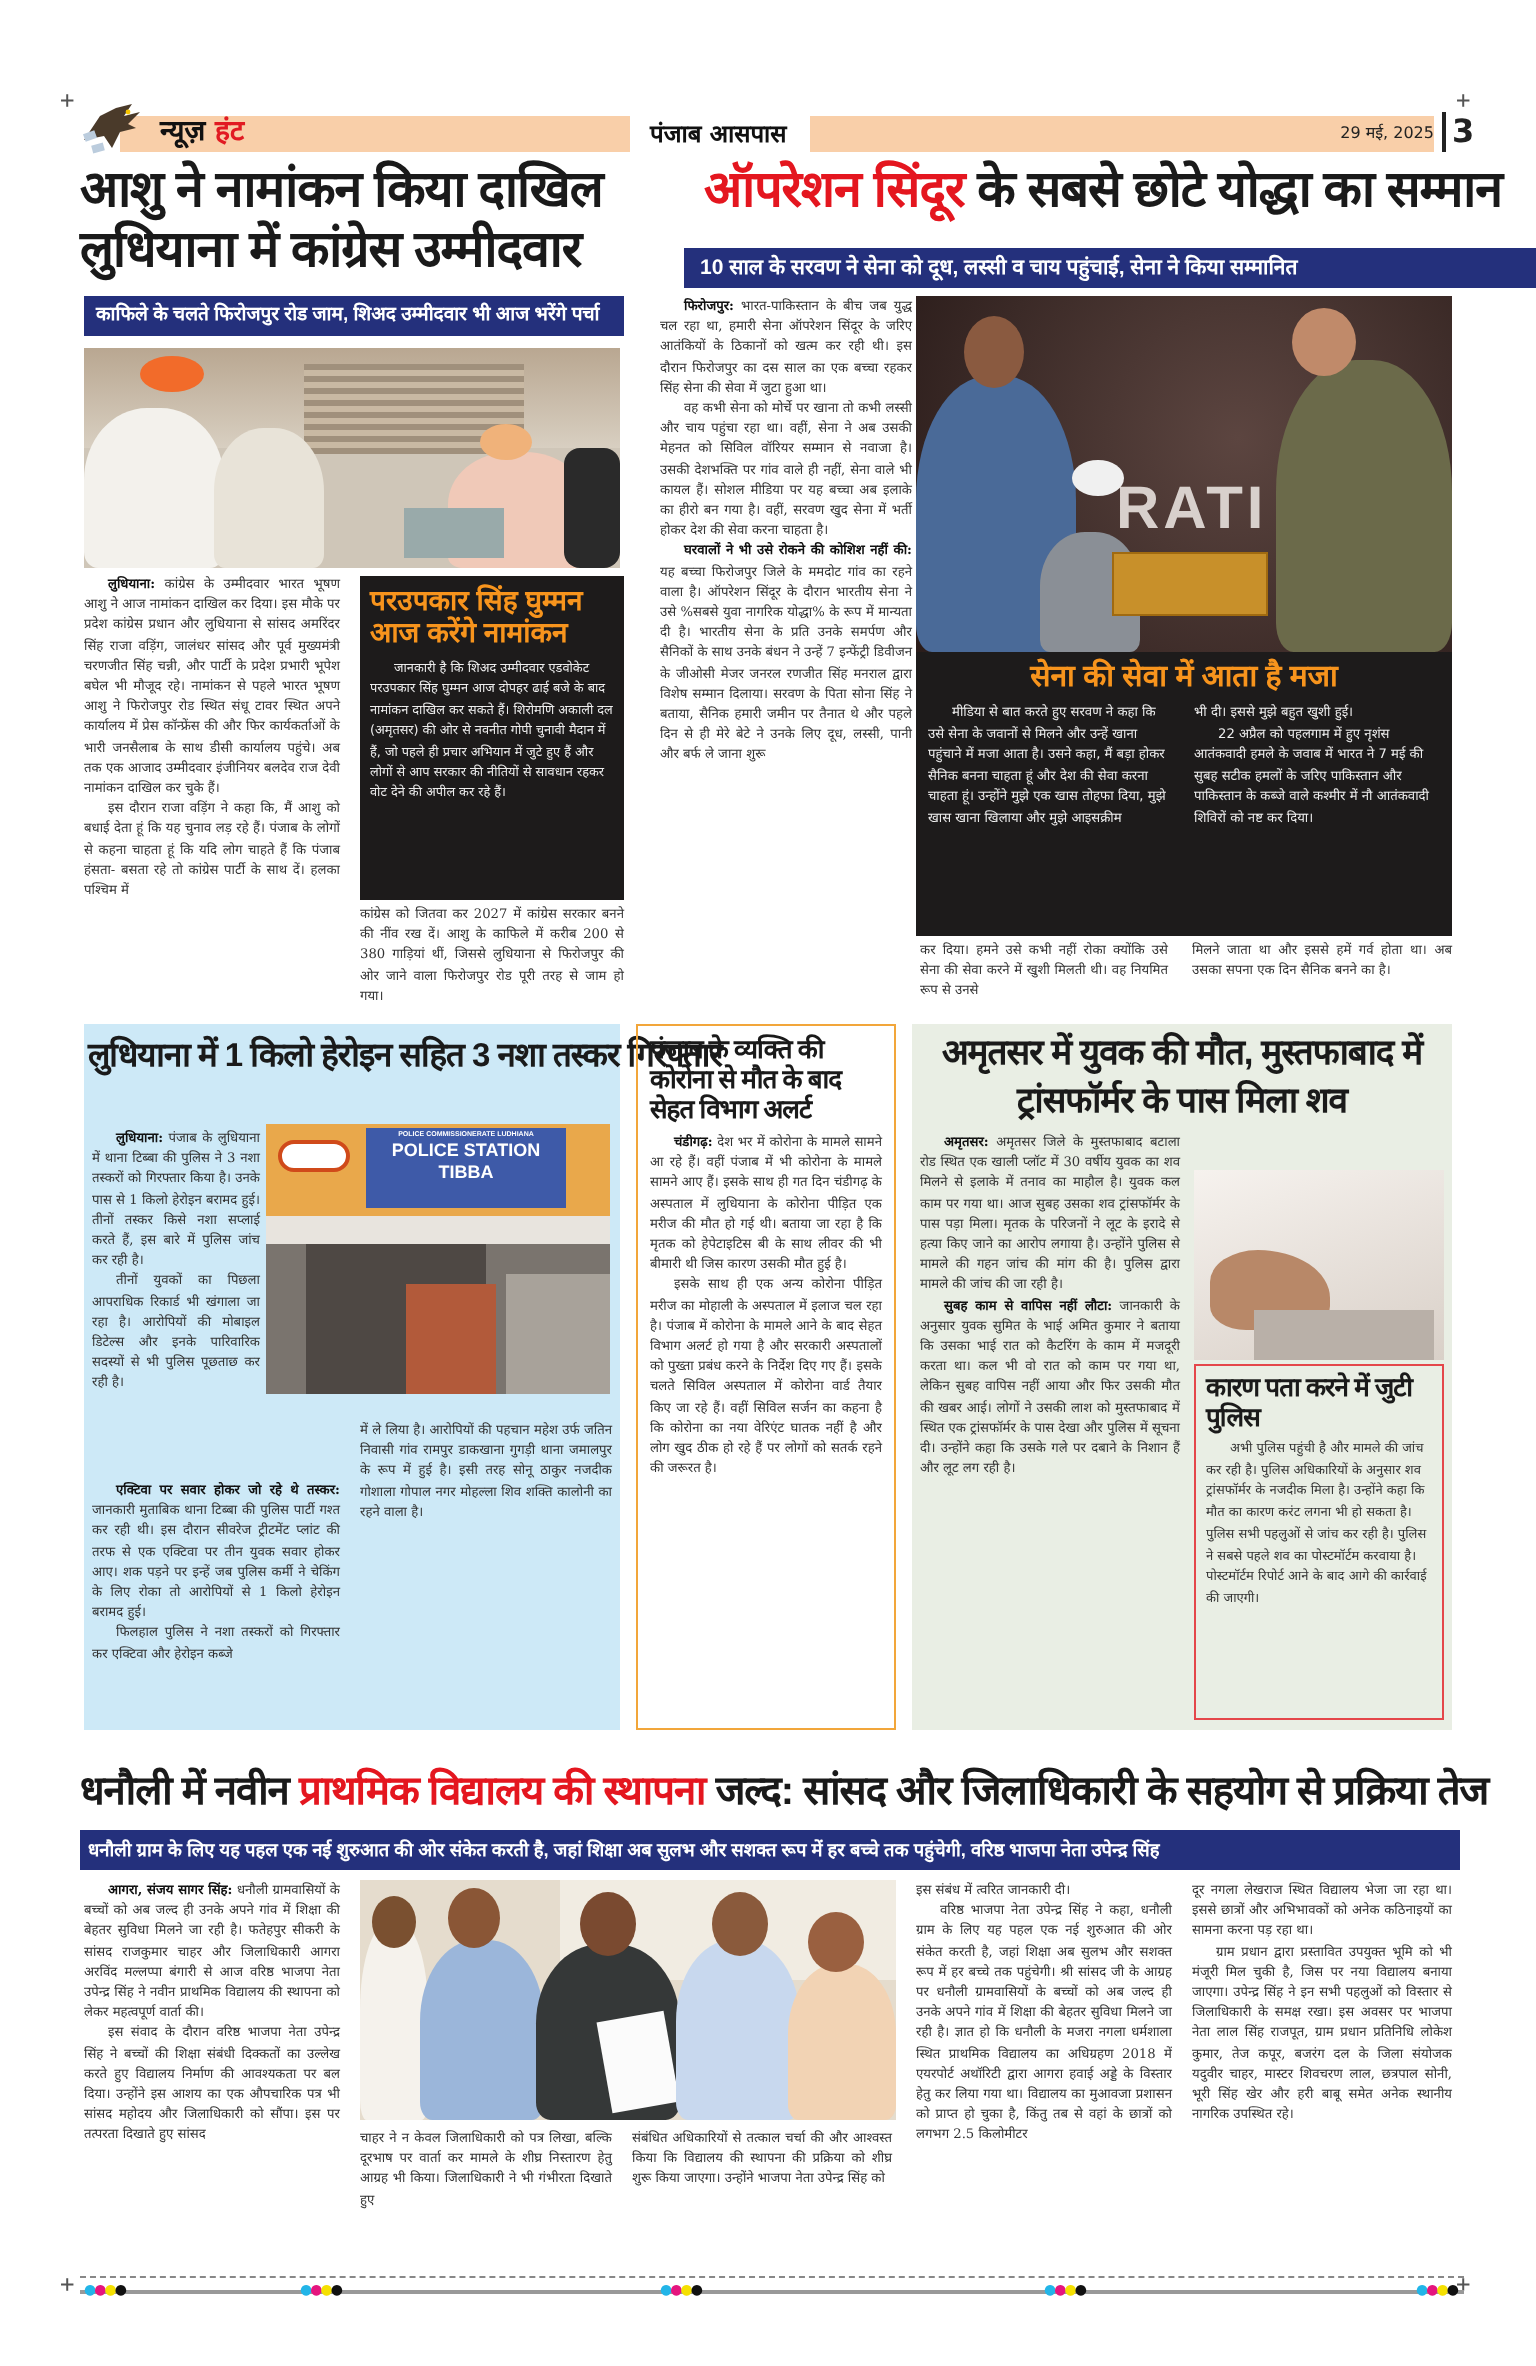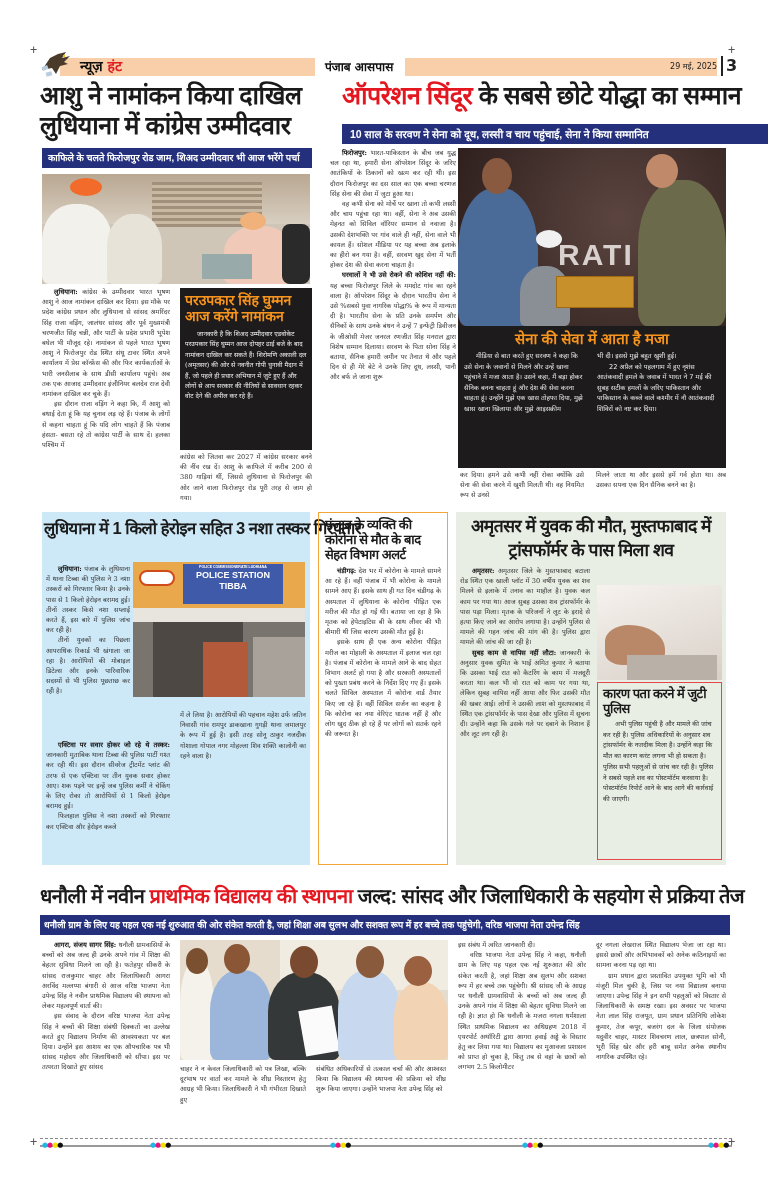--- a/index.html
+++ b/index.html
@@ -91,30 +91,30 @@
   <div class="indent">इस दौरान राजा वड़िंग ने कहा कि, मैं आशु को बधाई देता हूं कि यह चुनाव लड़ रहे हैं। पंजाब के लोगों से कहना चाहता हूं कि यदि लोग चाहते हैं कि पंजाब हंसता- बसता रहे तो कांग्रेस पार्टी के साथ दें। हलका पश्चिम में</div>
 </div>
 
 <div class="abs dark-box" style="left:180px;top:288px;width:132px;height:162px;padding:4px 5px;">
   <div class="yh" style="font-size:14px;line-height:16px;">परउपकार सिंह घुम्मन आज करेंगे  नामांकन</div>
   <div class="wt indent" style="margin-top:5px;font-size:6.4px;line-height:10.4px;">जानकारी है कि शिअद उम्मीदवार एडवोकेट परउपकार सिंह घुम्मन आज दोपहर ढाई बजे के बाद नामांकन दाखिल कर सकते हैं। शिरोमणि अकाली दल (अमृतसर) की ओर से नवनीत गोपी चुनावी मैदान में हैं, जो पहले ही प्रचार अभियान में जुटे हुए हैं और लोगों से आप सरकार की नीतियों से सावधान रहकर वोट देने की अपील कर रहे हैं।</div>
 </div>
 
 <div class="col body-text" style="left:180px;top:452px;width:132px;">कांग्रेस को जितवा कर 2027 में कांग्रेस सरकार बनने की नींव रख दें। आशु के काफिले में करीब 200 से 380 गाड़ियां थीं, जिससे लुधियाना से फिरोजपुर की ओर जाने वाला फिरोजपुर रोड पूरी तरह से जाम हो गया।</div>
 
-<div class="abs hl" style="left:342px;top:80px;width:400px;font-size:25px;line-height:30px;white-space:nowrap;">
+<div class="abs hl" style="left:352px;top:80px;width:400px;font-size:25px;line-height:30px;white-space:nowrap;">
   <span class="red">ऑपरेशन सिंदूर</span>
   <span>के सबसे छोटे योद्धा का सम्मान</span>
 </div>
 
 <div class="abs navy-bar" style="left:342px;top:124px;width:484px;height:20px;font-size:10.5px;line-height:20px;padding-left:8px;">10 साल के सरवण ने सेना को दूध, लस्सी व चाय पहुंचाई, सेना ने किया सम्मानित</div>
 
 <div class="col body-text indent" style="left:330px;top:148px;width:126px;">
   <b>फिरोजपुर:</b>
-  <span>भारत-पाकिस्तान के बीच जब युद्ध चल रहा था, हमारी सेना ऑपरेशन सिंदूर के जरिए आतंकियों के ठिकानों को खत्म कर रही थी। इस दौरान फिरोजपुर का दस साल का एक बच्चा चरणज सिंह सेना की सेवा में जुटा हुआ था।</span>
+  <span>भारत-पाकिस्तान के बीच जब युद्ध चल रहा था, हमारी सेना ऑपरेशन सिंदूर के जरिए आतंकियों के ठिकानों को खत्म कर रही थी। इस दौरान फिरोजपुर का दस साल का एक बच्चा रहकर सिंह सेना की सेवा में जुटा हुआ था।</span>
   <div class="indent">वह कभी सेना को मोर्चे पर खाना तो कभी लस्सी और चाय पहुंचा रहा था। वहीं, सेना ने अब उसकी मेहनत को सिविल वॉरियर सम्मान से नवाजा है। उसकी देशभक्ति पर गांव वाले ही नहीं, सेना वाले भी कायल हैं। सोशल मीडिया पर यह बच्चा अब इलाके का हीरो बन गया है। वहीं, सरवण खुद सेना में भर्ती होकर देश की सेवा करना चाहता है।</div>
   <div class="indent"><b>घरवालों ने भी उसे रोकने की कोशिश नहीं की:</b> <span>यह बच्चा फिरोजपुर जिले के ममदोट गांव का रहने वाला है। ऑपरेशन सिंदूर के दौरान भारतीय सेना ने उसे %सबसे युवा नागरिक योद्धा% के रूप में मान्यता दी है। भारतीय सेना के प्रति उनके समर्पण और सैनिकों के साथ उनके बंधन ने उन्हें 7 इन्फेंट्री डिवीजन के जीओसी मेजर जनरल रणजीत सिंह मनराल द्वारा विशेष सम्मान दिलाया। सरवण के पिता सोना सिंह ने बताया, सैनिक हमारी जमीन पर तैनात थे और पहले दिन से ही मेरे बेटे ने उनके लिए दूध, लस्सी, पानी और बर्फ ले जाना शुरू</span></div>
 </div>
 
 <div class="photo" style="left:458px;top:148px;width:268px;height:178px;background:#3a2a28;">
   <div class="abs" style="left:0;top:0;width:268px;height:178px;background:radial-gradient(circle at 60% 40%,#5c4540,#2a1c1a);"></div>
   <div class="abs" style="left:100px;top:90px;font-family:'Liberation Sans',sans-serif;font-size:30px;font-weight:bold;color:#d8d0cc;letter-spacing:2px;">RATI</div>
   <div class="ph-fig" style="left:0;top:40px;width:80px;height:138px;background:#4a6a98;"></div>
   <div class="ph-head" style="left:24px;top:10px;width:30px;height:36px;background:#8a5a40;"></div>
   <div class="ph-fig" style="left:62px;top:118px;width:50px;height:60px;background:#8a8f96;"></div>

